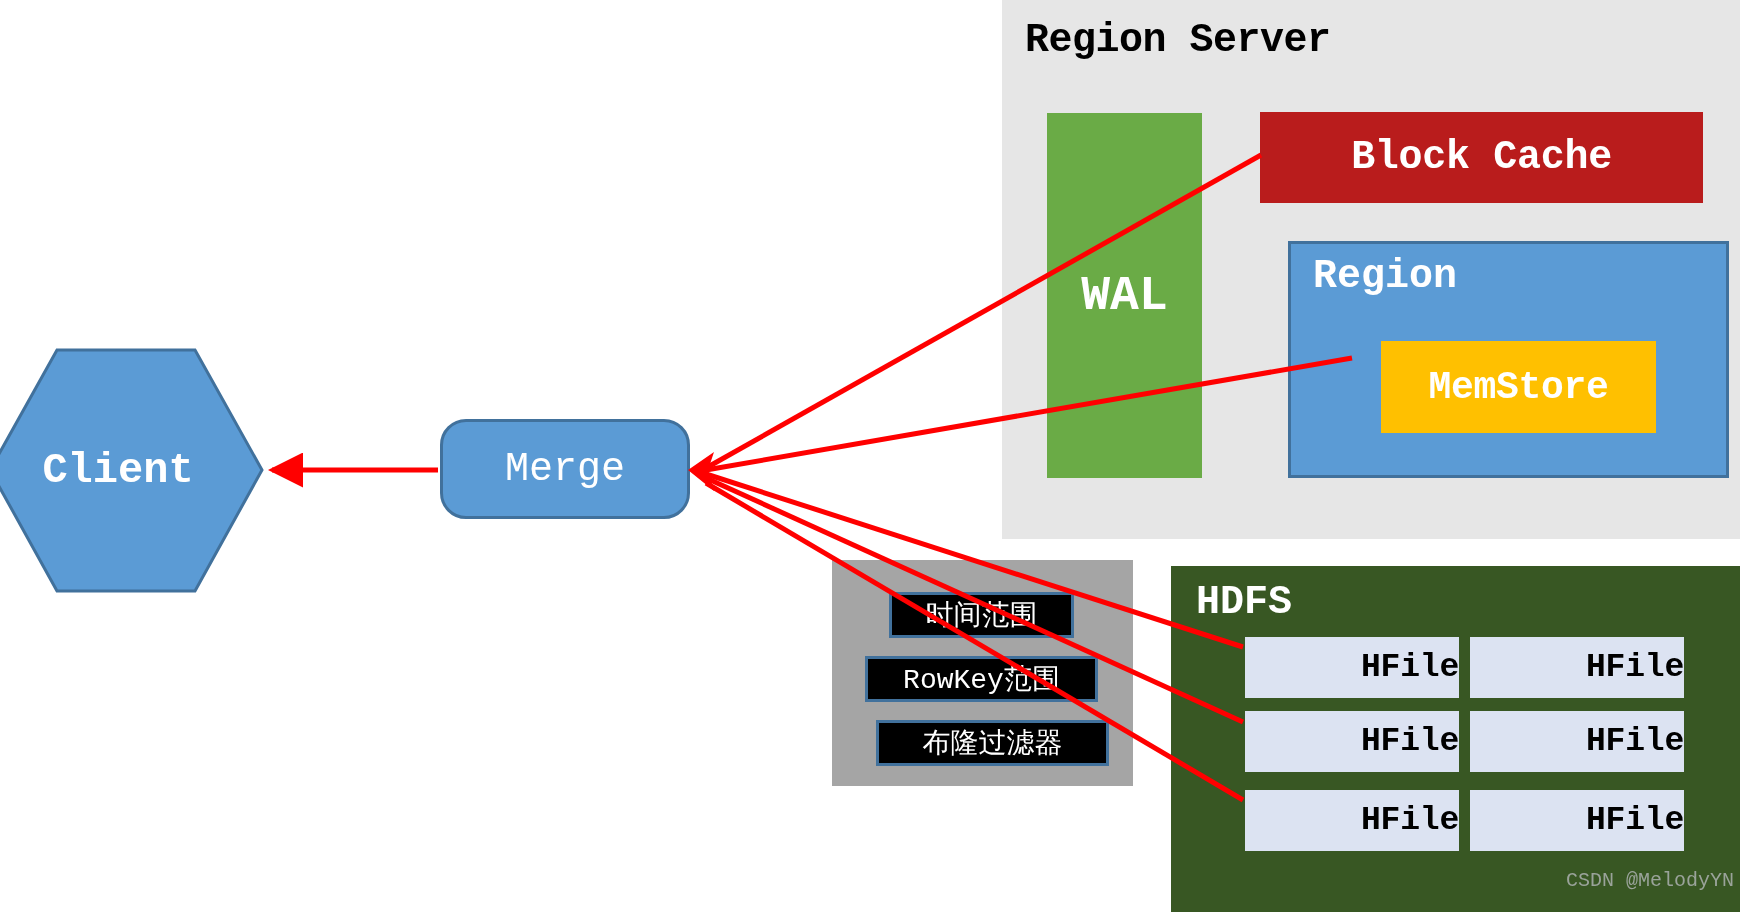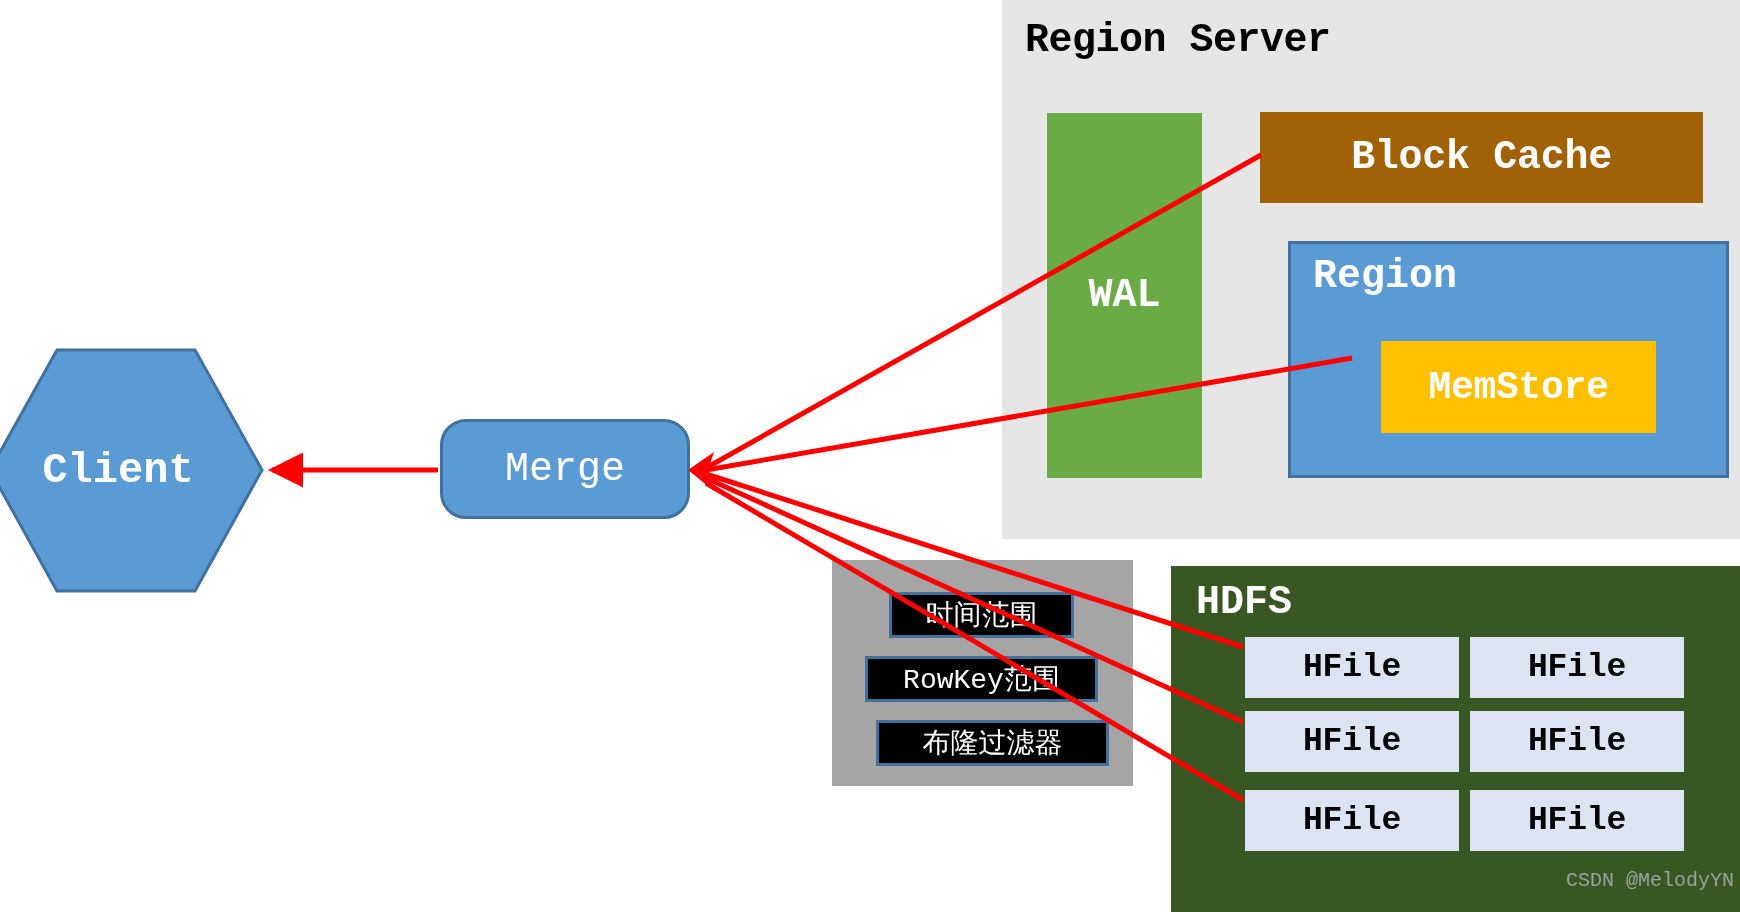--- a/index.html
+++ b/index.html
@@ -47,32 +47,32 @@
   }
   #wal-label {
     position: absolute;
     left: 0;
     top: 0;
     width: 155px;
     height: 365px;
     display: flex;
     align-items: center;
     justify-content: center;
-    font-size: 40px;
+    font-size: 48px;
     font-weight: bold;
     color: #ffffff;
   }
 
   #block-cache-box {
     position: absolute;
     left: 1260px;
     top: 112px;
     width: 443px;
     height: 91px;
-    background: #a16207;
+    background: #b91c1c;
     display: flex;
     align-items: center;
     justify-content: center;
   }
   #block-cache-box .lbl {
     font-size: 40px;
     font-weight: bold;
     color: #ffffff;
     letter-spacing: -0.3px;
   }
@@ -131,21 +131,21 @@
     font-weight: bold;
     color: #ffffff;
   }
   .hfile-box {
     position: absolute;
     width: 214px;
     height: 61px;
     background: #dce3f2;
     display: flex;
     align-items: center;
-    justify-content: center;
+    justify-content: flex-end;
   }
   .hfile-box .lbl {
     font-size: 33px;
     font-weight: bold;
     color: #000000;
     letter-spacing: -0.2px;
   }
   #watermark {
     position: absolute;
     right: 6px;

